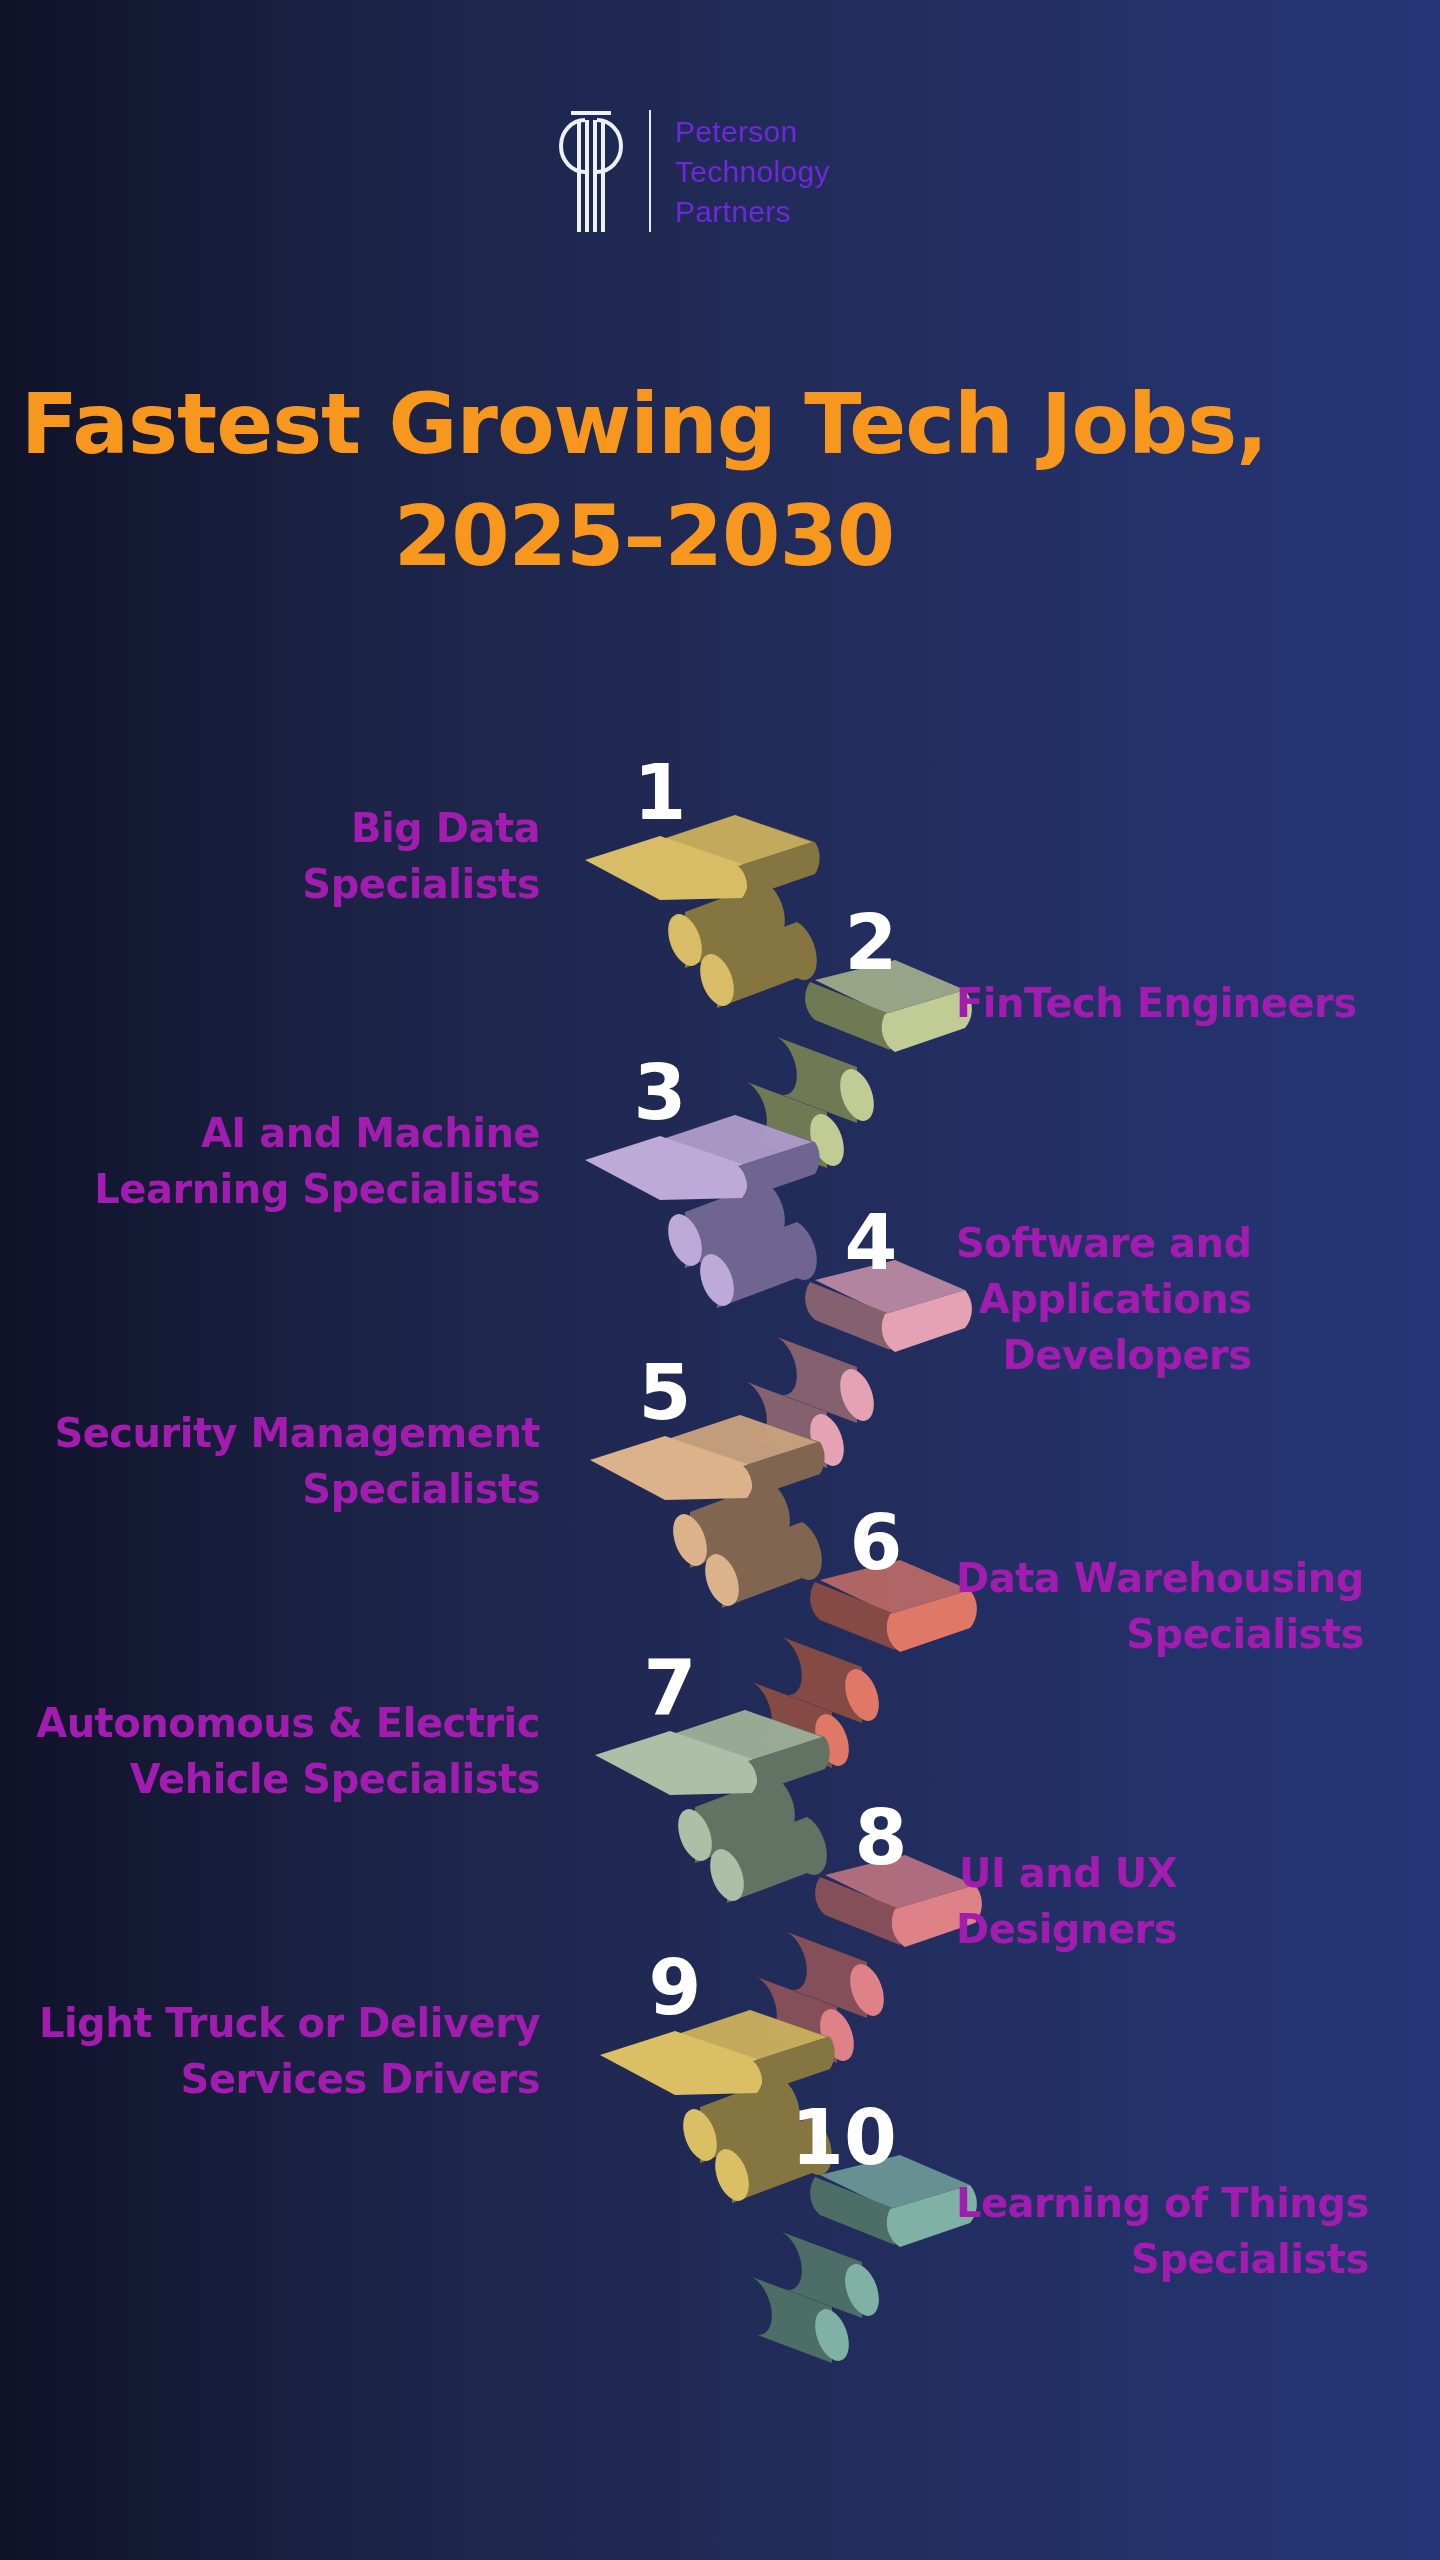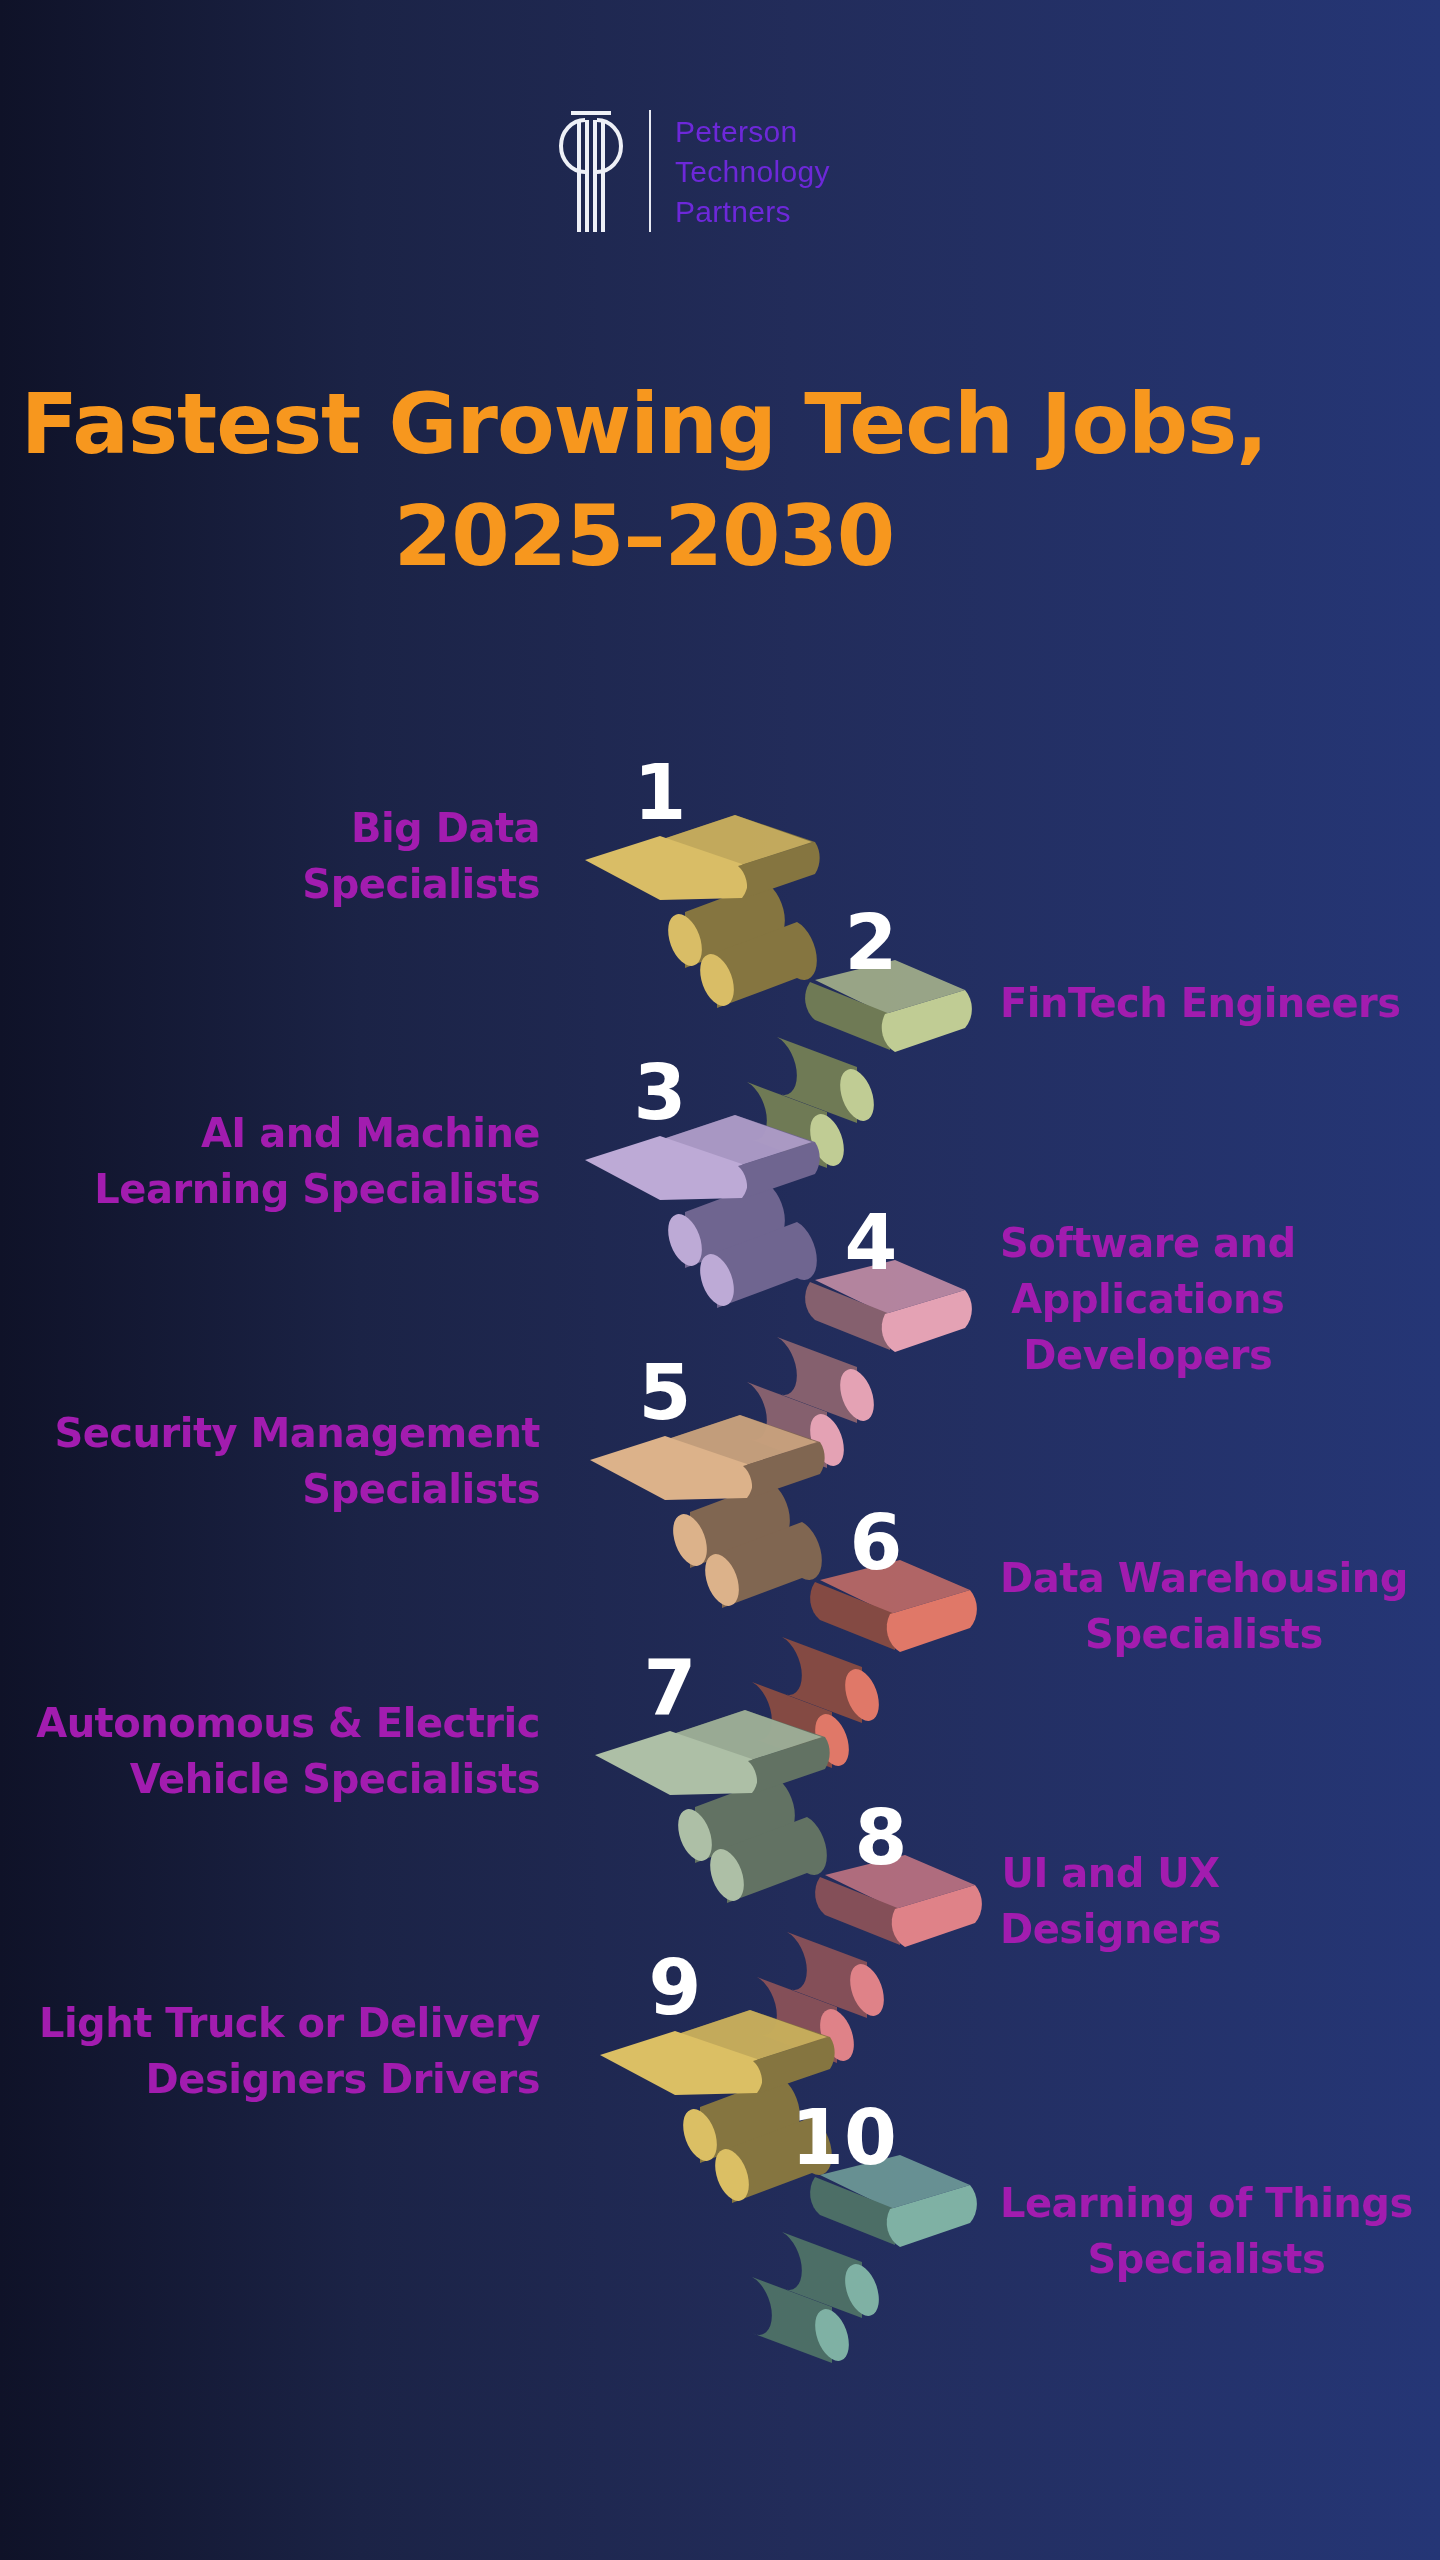--- a/index.html
+++ b/index.html
@@ -20,21 +20,21 @@
     font-family: "DejaVu Sans", sans-serif; letter-spacing:-1px;
   }
   .title div { white-space:nowrap; }
   .stairs { position:absolute; left:0; top:0; width:1440px; height:2560px; }
   .label {
     position:absolute; color:#a21caf; font-weight:bold; font-size:40px; line-height:56px;
     font-family: "DejaVu Sans", sans-serif; letter-spacing:-0.5px;
   }
   .label div { white-space:nowrap; }
   .label.left { right:900px; text-align:right; }
-  .label.right { left:956px; text-align:center;margin-left:44px; }
+  .label.right { left:956px; text-align:right; }
   .num {
     position:absolute; color:#ffffff; font-weight:bold; font-size:76px; line-height:76px;
     font-family: "DejaVu Sans", sans-serif; text-align:center; width:120px;
   }
 </style>
 </head>
 <body>
 
 <div class="logo">
   <svg class="logo-mark" viewBox="0 0 72 125">
@@ -196,20 +196,20 @@
       <div>Vehicle Specialists</div>
     </div>
     <div class="num" style="left: 821px; top: 1800px;">8</div>
     <div class="label right" style="top: 1845px;">
       <div>UI and UX</div>
       <div>Designers</div>
     </div>
     <div class="num" style="left: 615px; top: 1950px;">9</div>
     <div class="label left" style="top: 1995px;">
       <div>Light Truck or Delivery</div>
-      <div>Designers Drivers</div>
+      <div>Services Drivers</div>
     </div>
     <div class="num" style="left: 784px; top: 2100px;">10</div>
     <div class="label right" style="top: 2175px;">
       <div>Learning of Things</div>
       <div>Specialists</div>
     </div>
   </div>
 
 </body></html>

